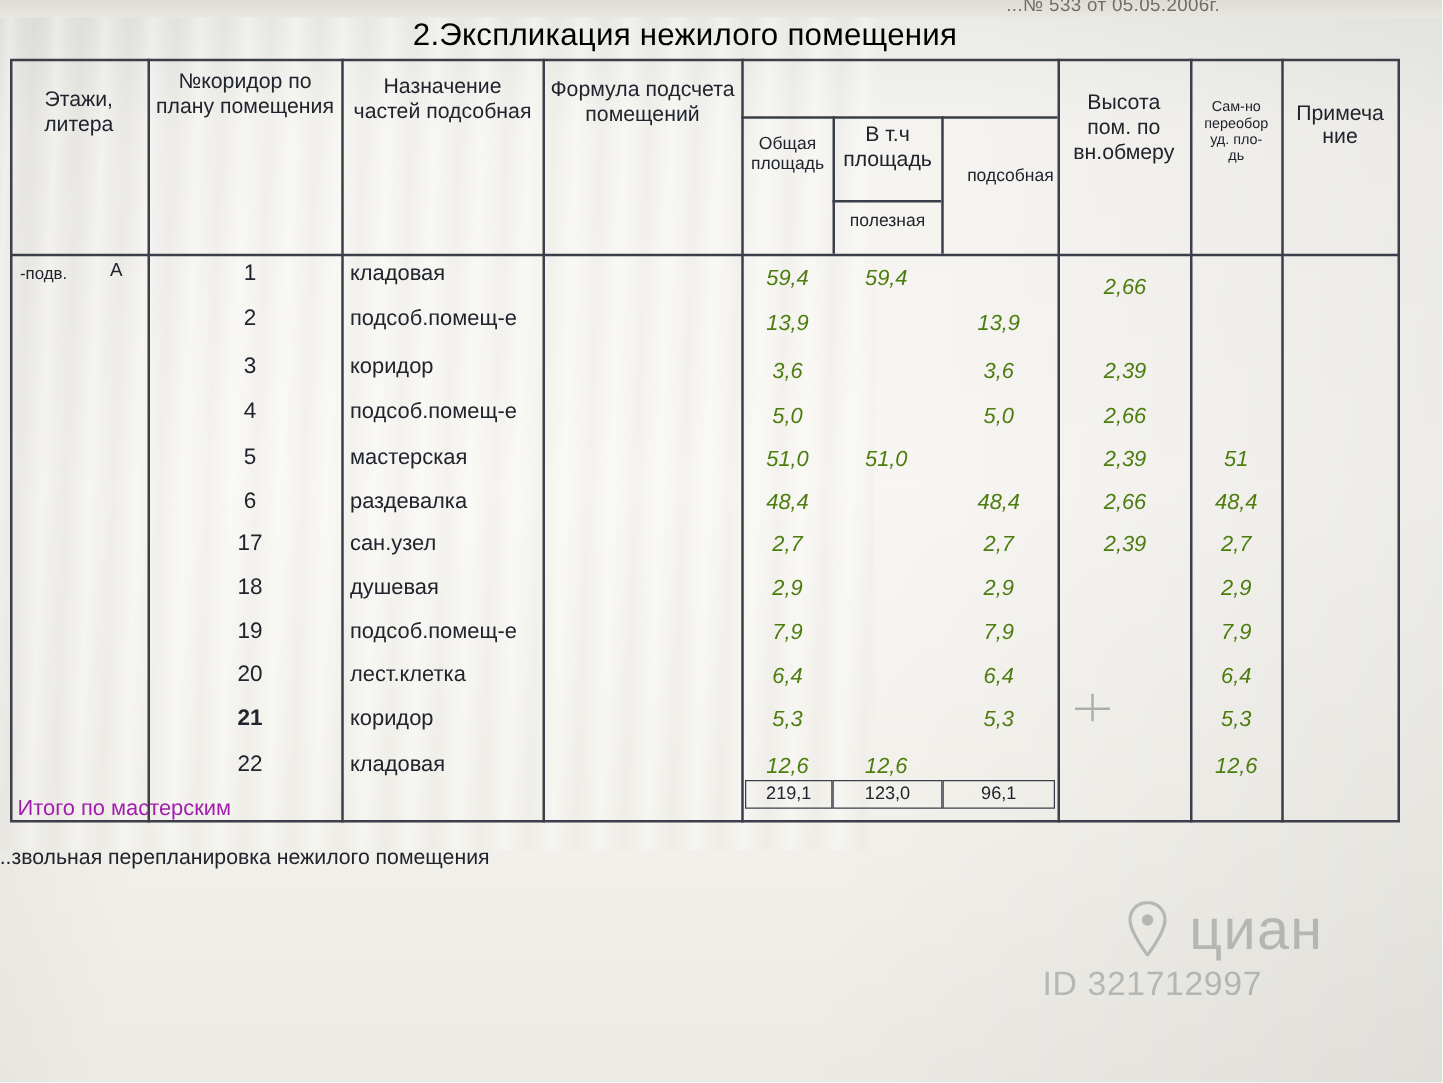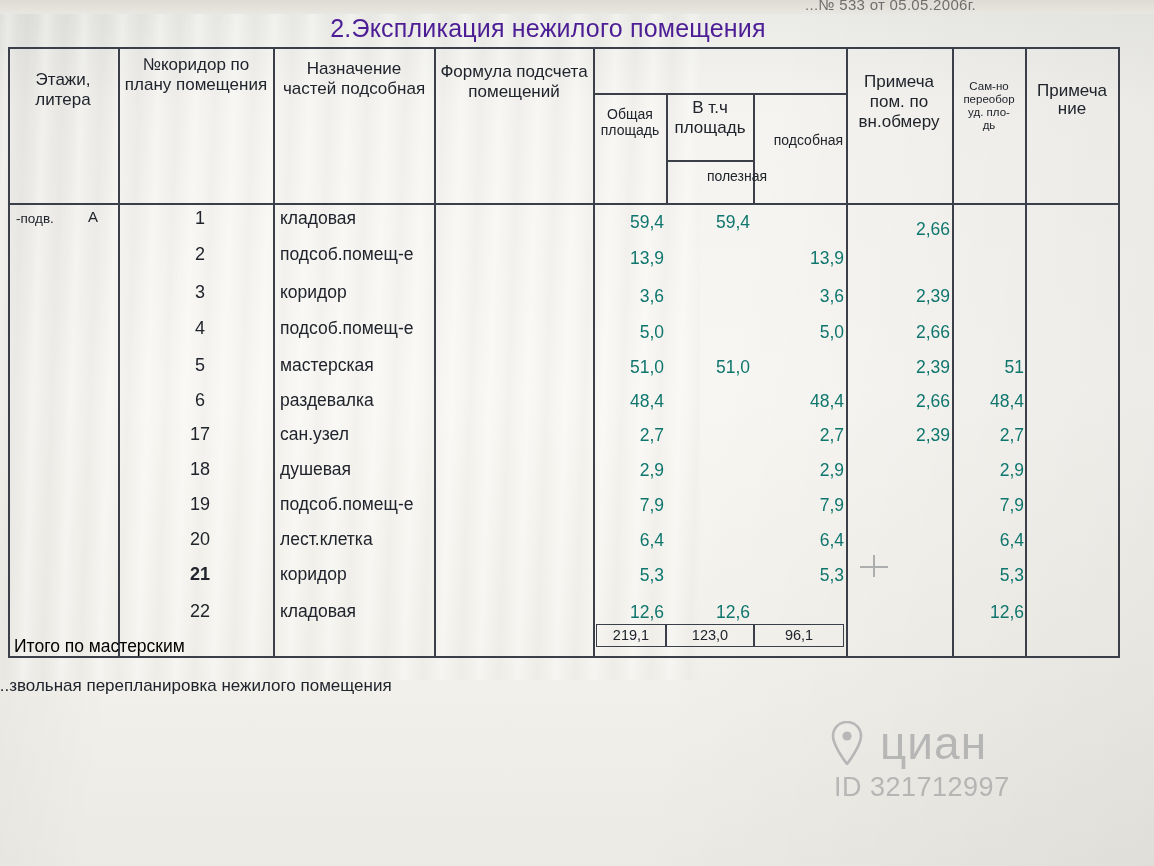--- a/index.html
+++ b/index.html
@@ -56,21 +56,21 @@
     opacity: .85;
   }
 
   
   .doc-title {
     position: absolute;
     left: 0; top: 14px;
     width: 1096px;
     text-align: center;
     font-size: 25px;
-    color: #4c1d95;
+    color: #000000;
     letter-spacing: .2px;
   }
 
   
   .table-frame {
     position: absolute;
     left: 8px;
     top: 47px;
     width: 1112px;
     height: 611px;
@@ -122,23 +122,24 @@
   }
   .row-name {
     position: absolute;
     left: 280px;
     font-size: 17.5px;
     color: #20242c;
     white-space: nowrap;
   }
   .num {
     position: absolute;
-    text-align: right;
+    text-align: center;
     font-size: 17.5px;
-    color: #0f766e;
+    color: #4d7c0f;
+    font-style: italic;
   }
   .c-total  { left: 596px; width: 68px; }
   .c-useful { left: 668px; width: 82px; }
   .c-aux    { left: 754px; width: 90px; }
   .c-height { left: 850px; width: 100px; }
   .c-self   { left: 954px; width: 70px; }
 
   .floor-label {
     position: absolute;
     left: 16px;
@@ -151,21 +152,21 @@
     font-size: 15px;
     color: #20242c;
   }
 
   
   .total-label {
     position: absolute;
     left: 14px;
     top: 636px;
     font-size: 17.5px;
-    color: #000000;
+    color: #a21caf;
   }
   .total-box {
     position: absolute;
     top: 624px;
     height: 23px;
     border: 1.5px solid #3a3f4a;
     box-sizing: border-box;
     font-size: 14.5px;
     line-height: 21px;
     text-align: center;
@@ -209,20 +210,21 @@
     width: 300px;
     color: rgba(120,122,126,0.45);
     text-align: left;
     pointer-events: none;
     user-select: none;
   }
   .wm-row {
     display: flex;
     align-items: center;
     gap: 16px;
+    justify-content: center;
   }
   .wm-pin {
     width: 34px; height: 44px;
     display: block;
   }
   .wm-name {
     font-size: 46px;
     letter-spacing: 1px;
     line-height: 46px;
     color: rgba(120,122,126,0.45);
@@ -263,23 +265,23 @@
   <div class="hline" style="left:593px; top:93px; width:253px;"></div>
   <div class="hline" style="left:666px; top:160px; width:87px;"></div>
 
   <div class="hcell" style="left:10px; top:70px; width:106px;">Этажи, литера</div>
   <div class="hcell" style="left:124px; top:55px; width:144px;">№коридор по плану помещения</div>
   <div class="hcell" style="left:280px; top:59px; width:148px;">Назначение частей подсобная</div>
   <div class="hcell" style="left:440px; top:62px; width:148px;">Формула подсчета помещений</div>
   <div class="hcell small" style="left:597px; top:106px; width:66px;">Общая площадь</div>
   <div class="hcell" style="left:670px; top:98px; width:80px;">В т.ч</div>
   <div class="hcell" style="left:668px; top:118px; width:84px;">площадь</div>
-  <div class="hcell small" style="left:668px; top:168px; width:84px;margin-left:27px;">полезная</div>
+  <div class="hcell small" style="left:668px; top:168px; width:84px;">полезная</div>
   <div class="hcell small" style="left:757px; top:132px; width:86px;text-align:right;">подсобная</div>
-  <div class="hcell" style="left:850px; top:72px; width:98px;">Примеча пом. по вн.обмеру</div>
+  <div class="hcell" style="left:850px; top:72px; width:98px;">Высота пом. по вн.обмеру</div>
   <div class="hcell tiny" style="left:955px; top:80px; width:68px;">Сам-но</div>
   <div class="hcell tiny" style="left:955px; top:93px; width:68px;">переобор</div>
   <div class="hcell tiny" style="left:955px; top:106px; width:68px;">уд. пло-</div>
   <div class="hcell tiny" style="left:955px; top:119px; width:68px;">дь</div>
   <div class="hcell" style="left:1027px; top:81px; width:90px;">Примеча</div>
   <div class="hcell" style="left:1027px; top:99px; width:90px;">ние</div>
 
   <div class="floor-label" style="top:211px;">-подв.</div>
   <div class="floor-letter" style="top:208px;">А</div>
 

